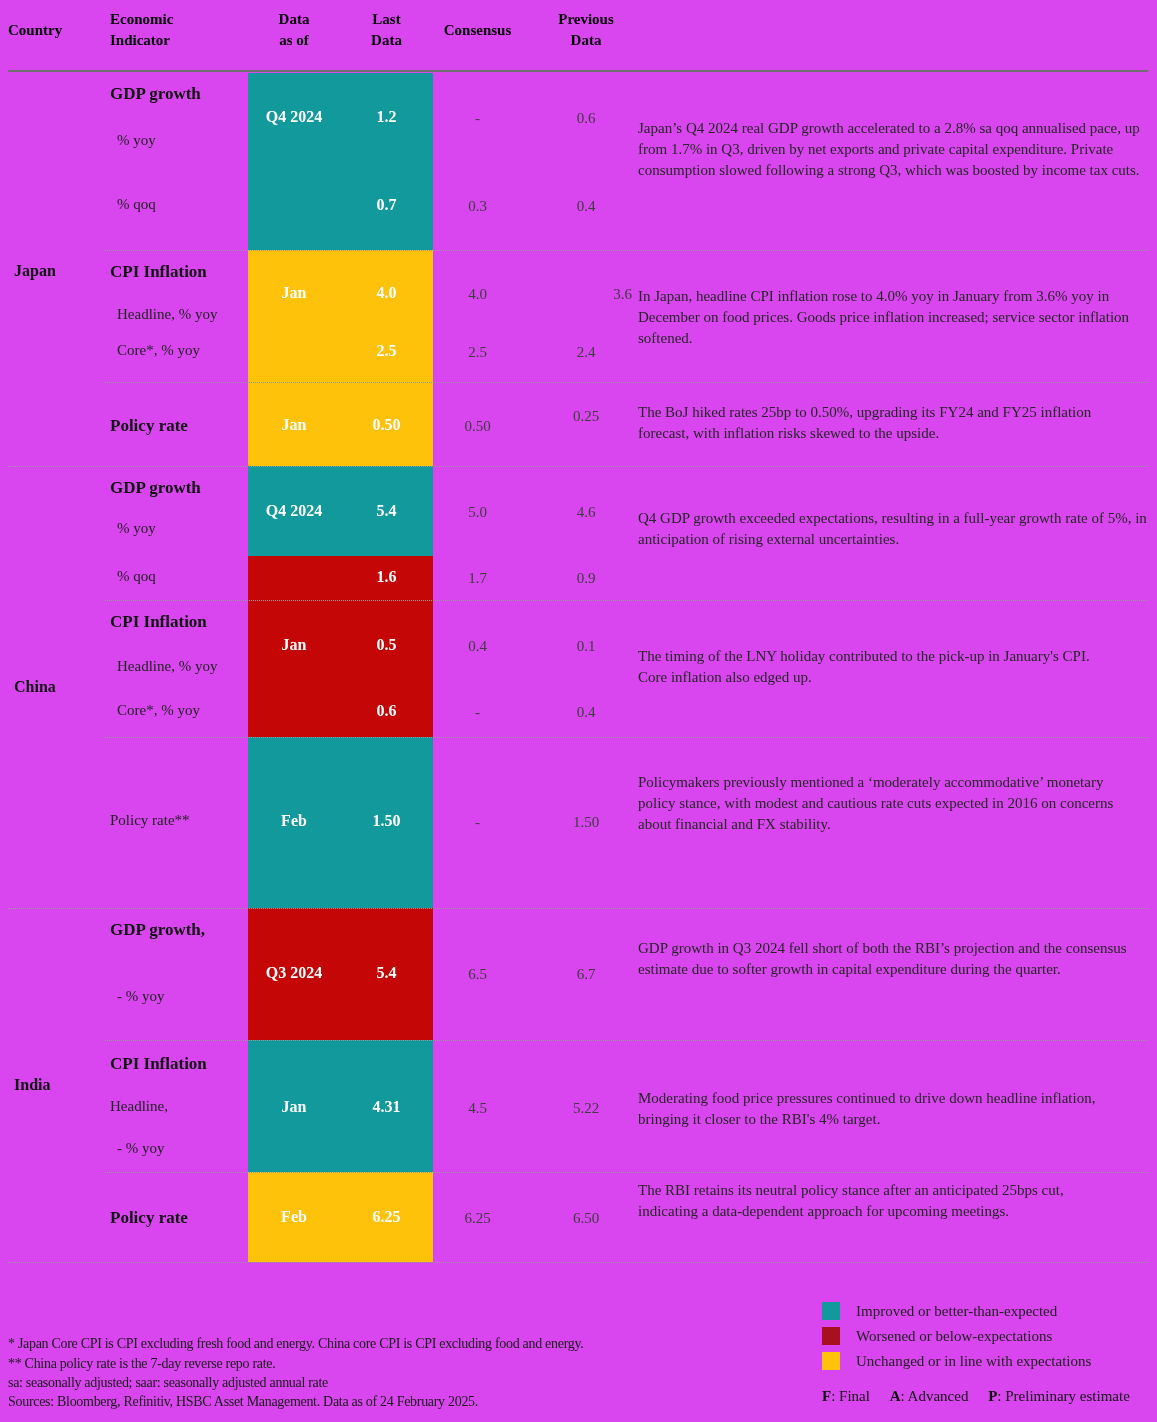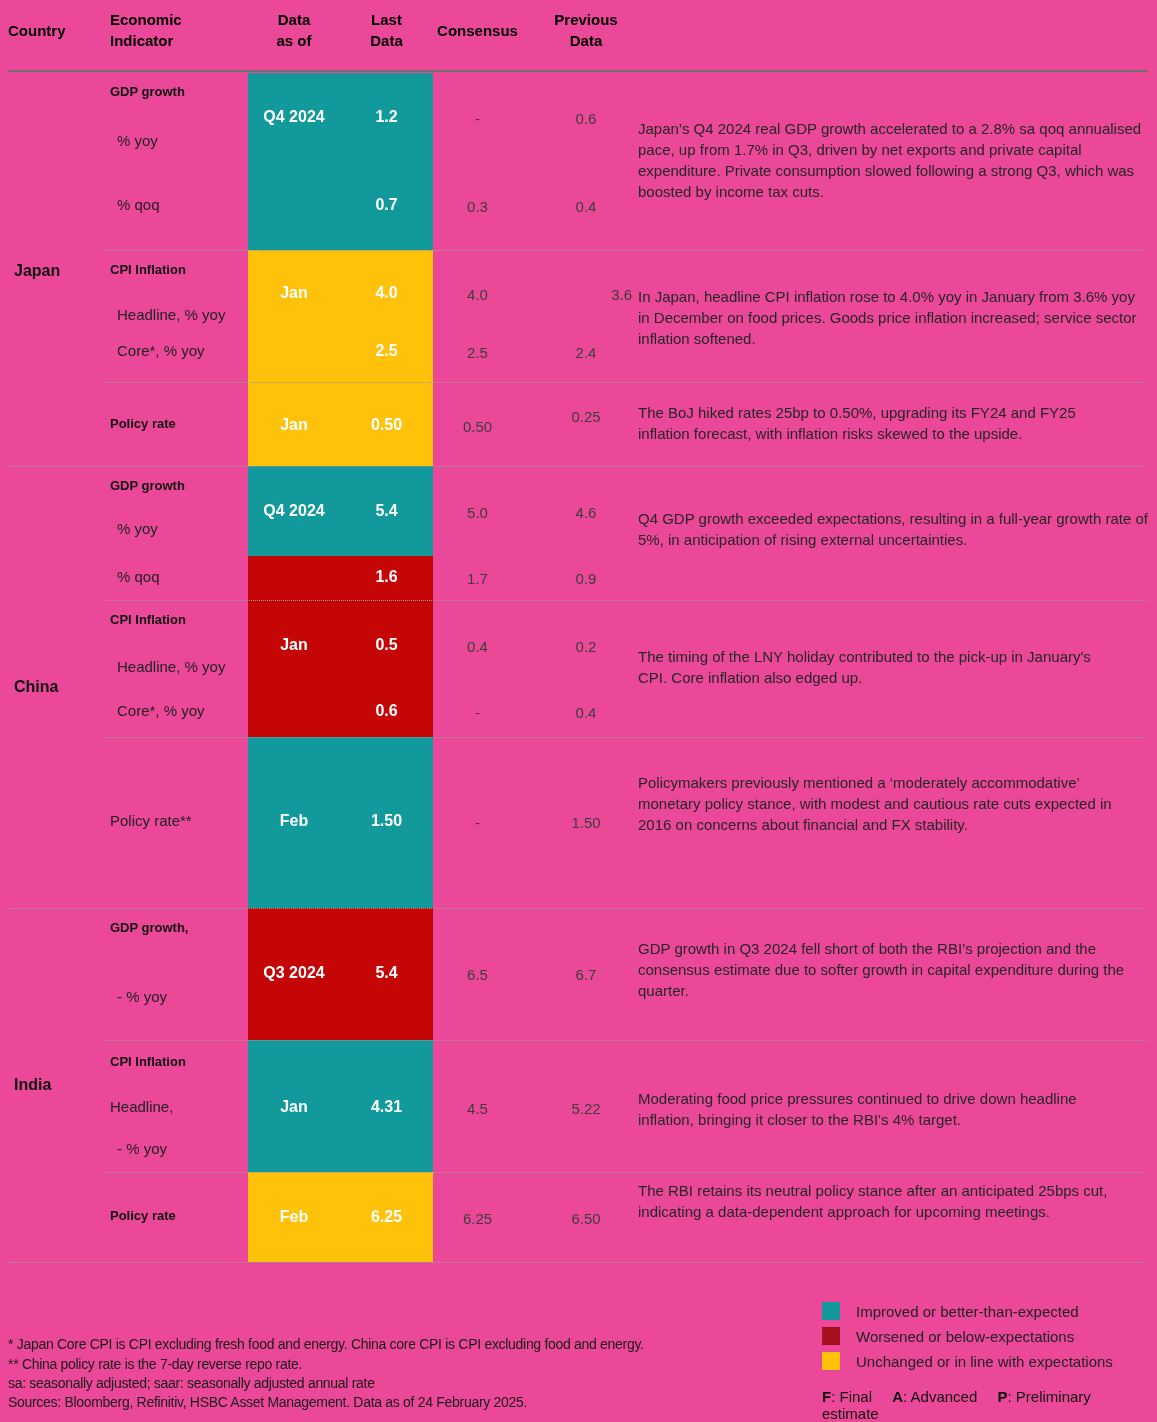--- a/index.html
+++ b/index.html
@@ -1,29 +1,29 @@
 <!DOCTYPE html>
 <html><head>
 <meta charset="utf-8">
 <style>
   html,body{margin:0;padding:0;background:#fff;}
-  .page{position:relative;width:1157px;height:1422px;background:#ec4899;
-        font-family:Liberation Sans, sans-serif;color:#1a1a1a;overflow:hidden;}
+  .page{position:relative;width:1157px;height:1422px;background:#d946ef;
+        font-family:Liberation Serif, serif;color:#1a1a1a;overflow:hidden;}
   .abs{position:absolute;}
   .b{font-weight:bold;}
   .hdr{font-size:15px;font-weight:bold;color:#000;line-height:21px;}
   .ctr{text-align:center;}
   .rule{position:absolute;left:8px;width:1140px;height:2px;background:#6e6e6e;}
   .dot{position:absolute;border-top:1px dotted #9a9a9a;height:0;}
   .band{position:absolute;left:248px;width:185px;}
   .bg-improved{background:#12999B;}
   .bg-worsened{background:#C40606;}
   .bg-worsened-legend{background:#A8101F;}
   .bg-unchanged{background:#FFC20A;}
-  .ind{font-size:13px;font-weight:bold;color:#111;}
+  .ind{font-size:17px;font-weight:bold;color:#111;}
   .sub{font-size:15px;color:#222;}
   .bandval{font-size:16px;font-weight:bold;color:#fff;text-align:center;}
   .asof{position:absolute;left:248px;width:92px;}
   .last{position:absolute;left:340px;width:93px;}
   .cons{position:absolute;left:430px;width:95px;text-align:center;}
   .prev{position:absolute;left:540px;width:92px;text-align:center;}
   .num{font-size:15px;color:#3d3d3d;}
   .ana{position:absolute;left:638px;font-size:15px;line-height:21px;color:#262626;}
   .country{font-size:16px;font-weight:bold;color:#111;}
   .foot{position:absolute;left:8px;font-size:14px;color:#1a1a1a;letter-spacing:-0.3px;}
@@ -131,21 +131,21 @@
     <div class="ana" style="top:508px;width:520px;">Q4 GDP growth exceeded expectations, resulting in a full-year growth rate of 5%, in anticipation of rising external uncertainties.</div>
   </div>
 
   <div>
     <div class="abs ind" style="left:110px;top:612px;">CPI Inflation</div>
     <div class="abs sub" style="left:117px;top:658px;">Headline, % yoy</div>
     <div class="abs sub" style="left:117px;top:702px;">Core*, % yoy</div>
     <div class="asof bandval" style="top:636px;">Jan</div>
     <div class="last bandval" style="top:636px;">0.5</div>
     <div class="cons num" style="top:638px;">0.4</div>
-    <div class="prev num" style="top:638px;">0.2</div>
+    <div class="prev num" style="top:638px;">0.1</div>
     <div class="last bandval" style="top:702px;">0.6</div>
     <div class="cons num" style="top:704px;">-</div>
     <div class="prev num" style="top:704px;">0.4</div>
     <div class="ana" style="top:646px;width:460px;">The timing of the LNY holiday contributed to the pick-up in January's CPI. Core inflation also edged up.</div>
   </div>
 
   <div>
     <div class="abs sub" style="left:110px;top:812px;">Policy rate**</div>
     <div class="asof bandval" style="top:812px;">Feb</div>
     <div class="last bandval" style="top:812px;">1.50</div>

